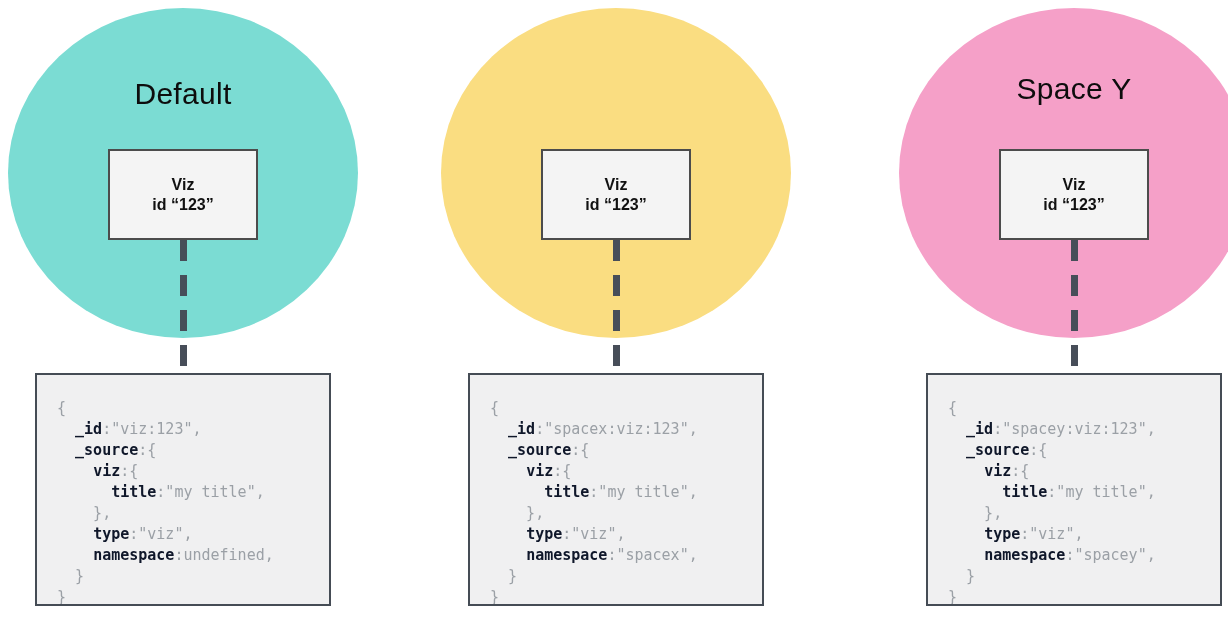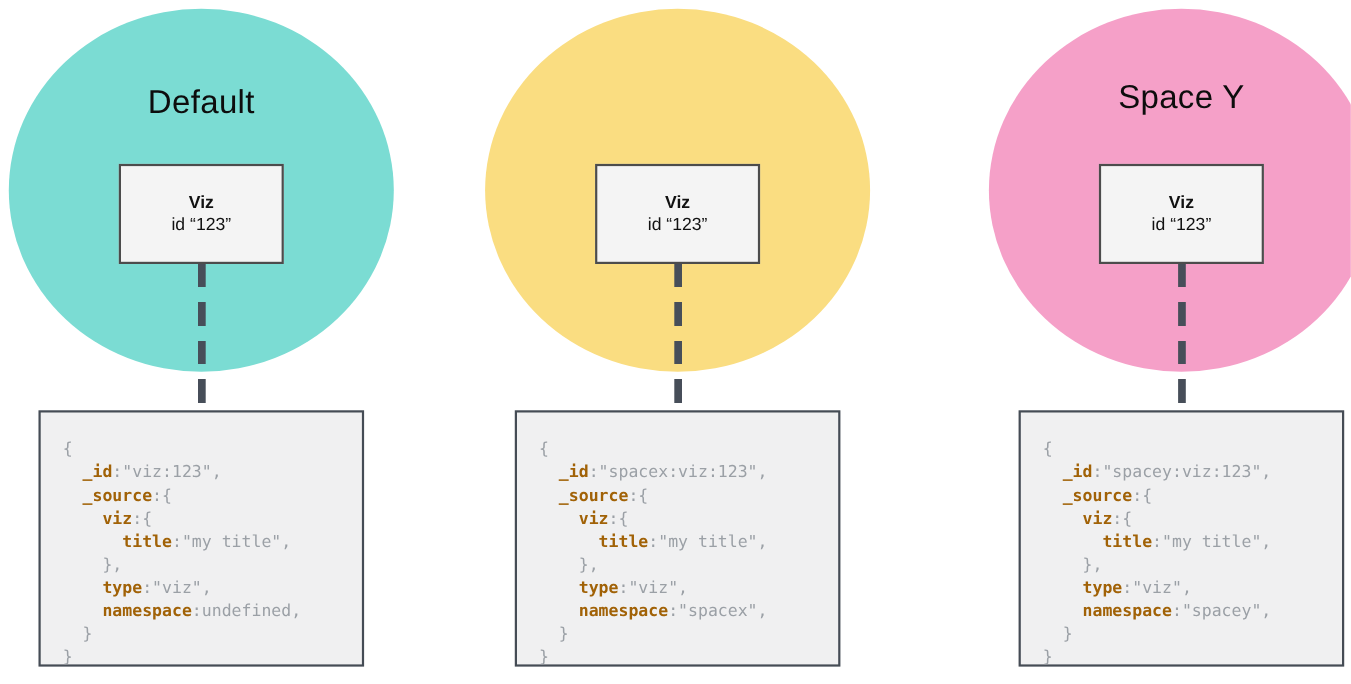--- a/index.html
+++ b/index.html
@@ -33,21 +33,21 @@
   .viz-card {
     position: absolute; top: 149px; left: 105px;
     width: 150px; height: 91px;
     background: #f4f4f4;
     border: 2px solid #4c4c4c;
     display: flex; flex-direction: column;
     align-items: center; justify-content: center;
     row-gap: 2px;
   }
   .viz-name { font-size: 16px; font-weight: 700; color: #111; }
-  .viz-id   { font-size: 16px; font-weight: 400; color: #111; }
+  .viz-id   { font-size: 16px; font-weight: 700; color: #111; }
 
   .dash {
     position: absolute; top: 240px; left: 176.5px;
     width: 7px; height: 134px;
     background: repeating-linear-gradient(
       to bottom,
       var(--connector, #474e59) 0 21px,
       transparent 21px 35px
     );
   }
@@ -57,21 +57,21 @@
     width: 296px; height: 233px;
     background: #f0f0f1;
     border: 2px solid #454c55;
     padding: 23px 8px 0 20px;
     font-family: "DejaVu Sans Mono", monospace;
     font-size: 15px; line-height: 21px;
     white-space: pre;
     overflow: hidden;
   }
   .code-line { white-space: pre; }
-  .tok-key   { color: #a16207; font-weight: 700; }
+  .tok-key   { color: #0f172a; font-weight: 700; }
   .tok-plain { color: #9ba0a6; }
 </style>
 </head>
 <body>
 
 <div class="canvas">
 
   <section class="column col-0">
     <div class="circle" style="background: rgb(123, 220, 211);"></div>
     <div class="space-title">Default</div>

